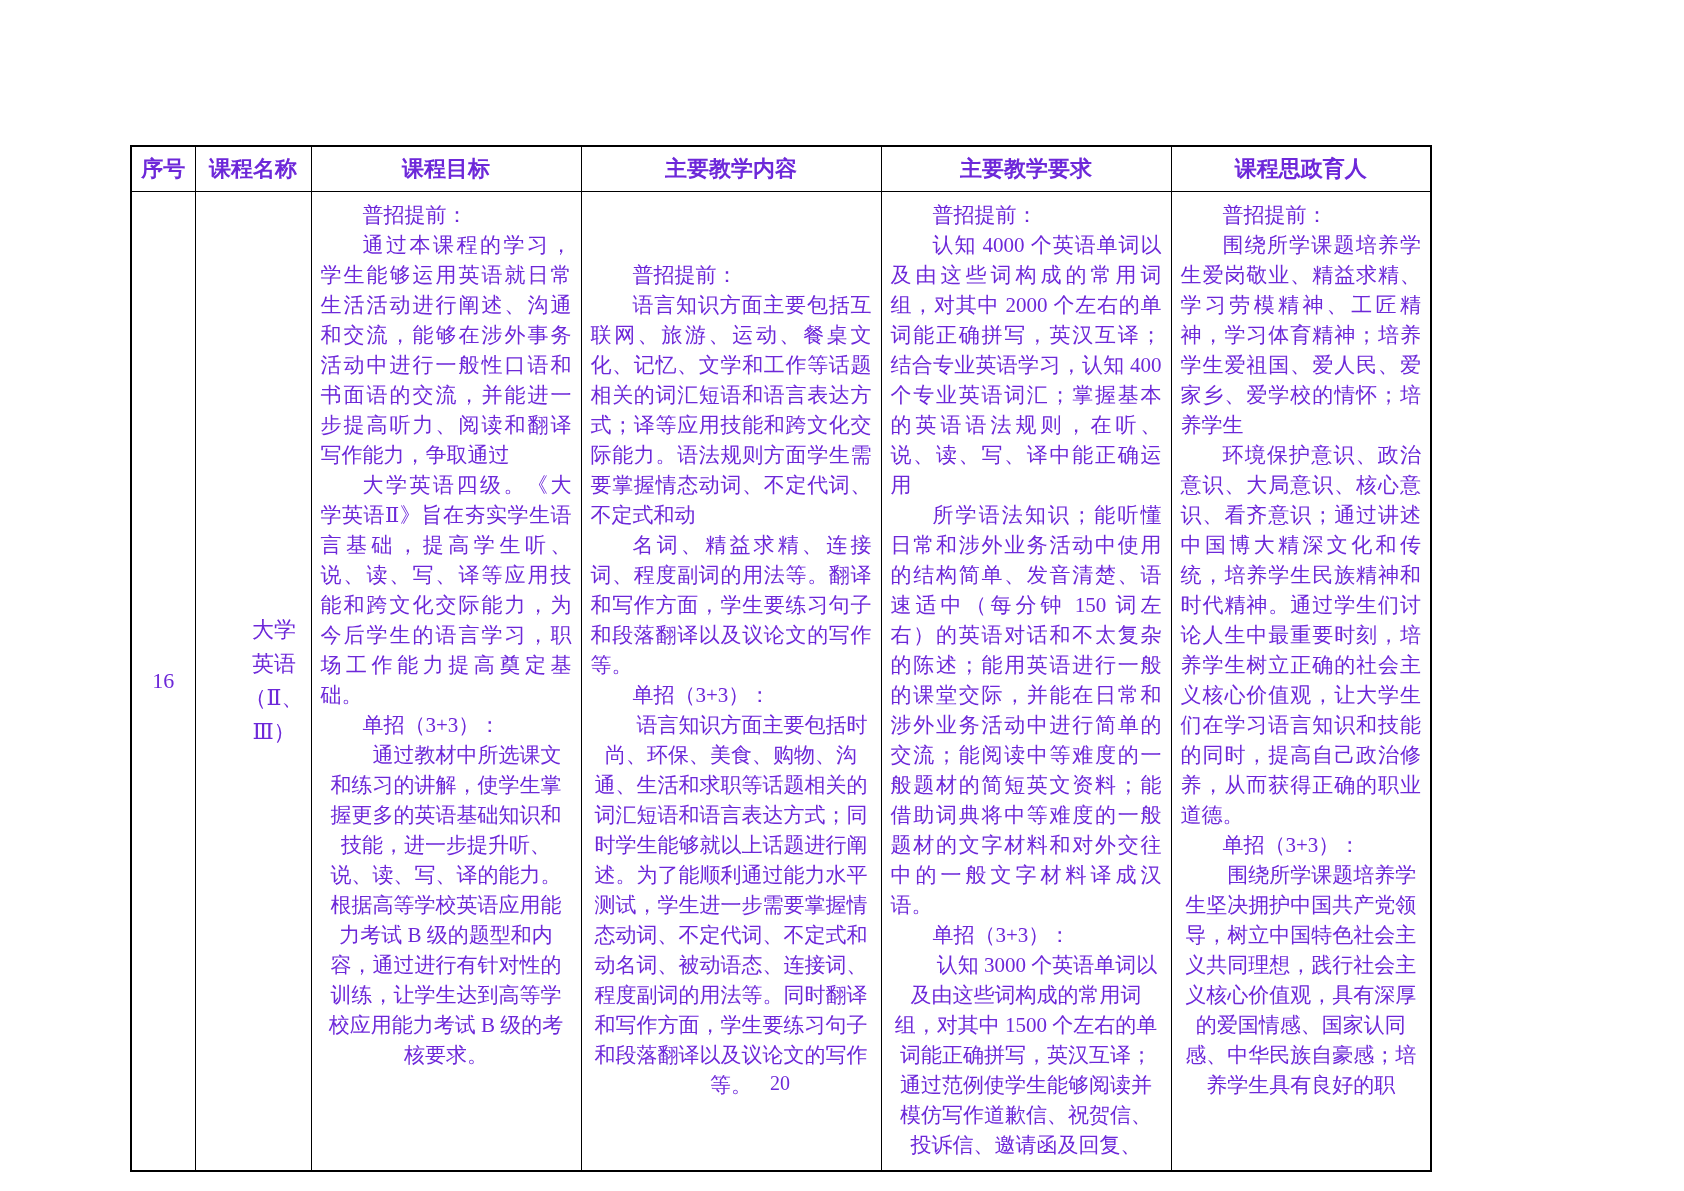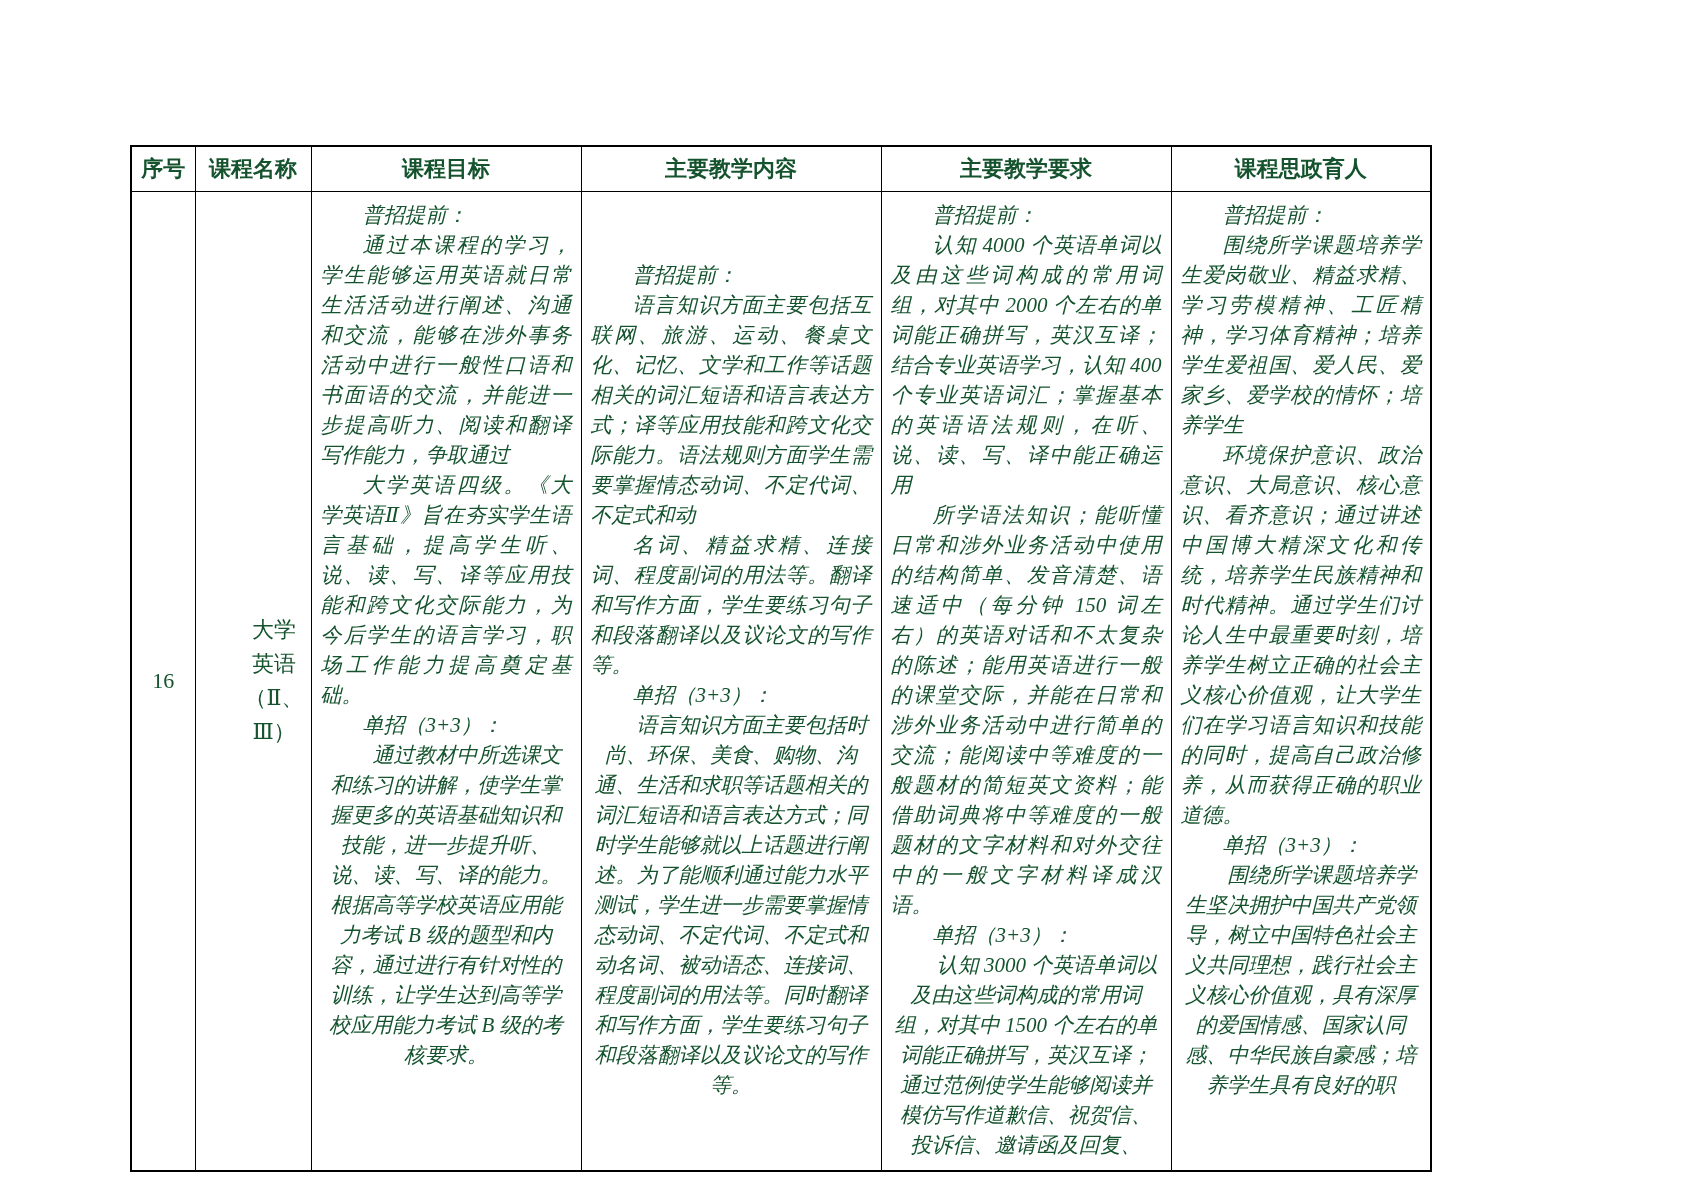--- a/index.html
+++ b/index.html
@@ -1,21 +1,21 @@
 <!DOCTYPE html>
 <html lang="zh"><head>
 <meta charset="utf-8">
 <style>
   html,body{margin:0;padding:0;background:#e8e8e8;}
   .page{
     position:relative;
     width:1684px;height:1191px;
     background:#ffffff;
     font-family:"Liberation Serif","DejaVu Serif",serif;
-    color:#14532d;
+    color:#6d28d9;
     overflow:hidden;
   }
   .doc-table{
     position:absolute;
     left:130px;top:145px;
     width:1300px;
     border-collapse:collapse;
     table-layout:fixed;
   }
   .doc-table td,.doc-table th{
@@ -41,21 +41,20 @@
     vertical-align:middle;
     font-size:22px;
   }
   td.middle-cell{vertical-align:middle;}
   .cell-pad{padding:8px 9px 10px 9px;}
   .para{
     margin:0;
     text-indent:2em;
     text-align:justify;
     text-justify:inter-character;
-    font-style:italic;
   }
   .para:last-child{text-align:center;}
   .course-name{
     padding:0 6px;
     line-height:34px;
     margin-left:42px;
   }
   .page-number{
     position:absolute;
     left:130px;top:1072px;
@@ -128,14 +127,15 @@
               <p class="para">围绕所学课题培养学生爱岗敬业、精益求精、学习劳模精神、工匠精神，学习体育精神；培养学生爱祖国、爱人民、爱家乡、爱学校的情怀；培养学生</p>
               <p class="para">环境保护意识、政治意识、大局意识、核心意识、看齐意识；通过讲述中国博大精深文化和传统，培养学生民族精神和时代精神。通过学生们讨论人生中最重要时刻，培养学生树立正确的社会主义核心价值观，让大学生们在学习语言知识和技能的同时，提高自己政治修养，从而获得正确的职业道德。</p>
               <p class="para">单招（3+3）：</p>
               <p class="para">围绕所学课题培养学生坚决拥护中国共产党领导，树立中国特色社会主义共同理想，践行社会主义核心价值观，具有深厚的爱国情感、国家认同感、中华民族自豪感；培养学生具有良好的职</p>
             </div>
         </td>
       </tr>
     </tbody>
   </table>
 
+  <div class="page-number">20</div>
 
 </div>
 
 </body></html>

